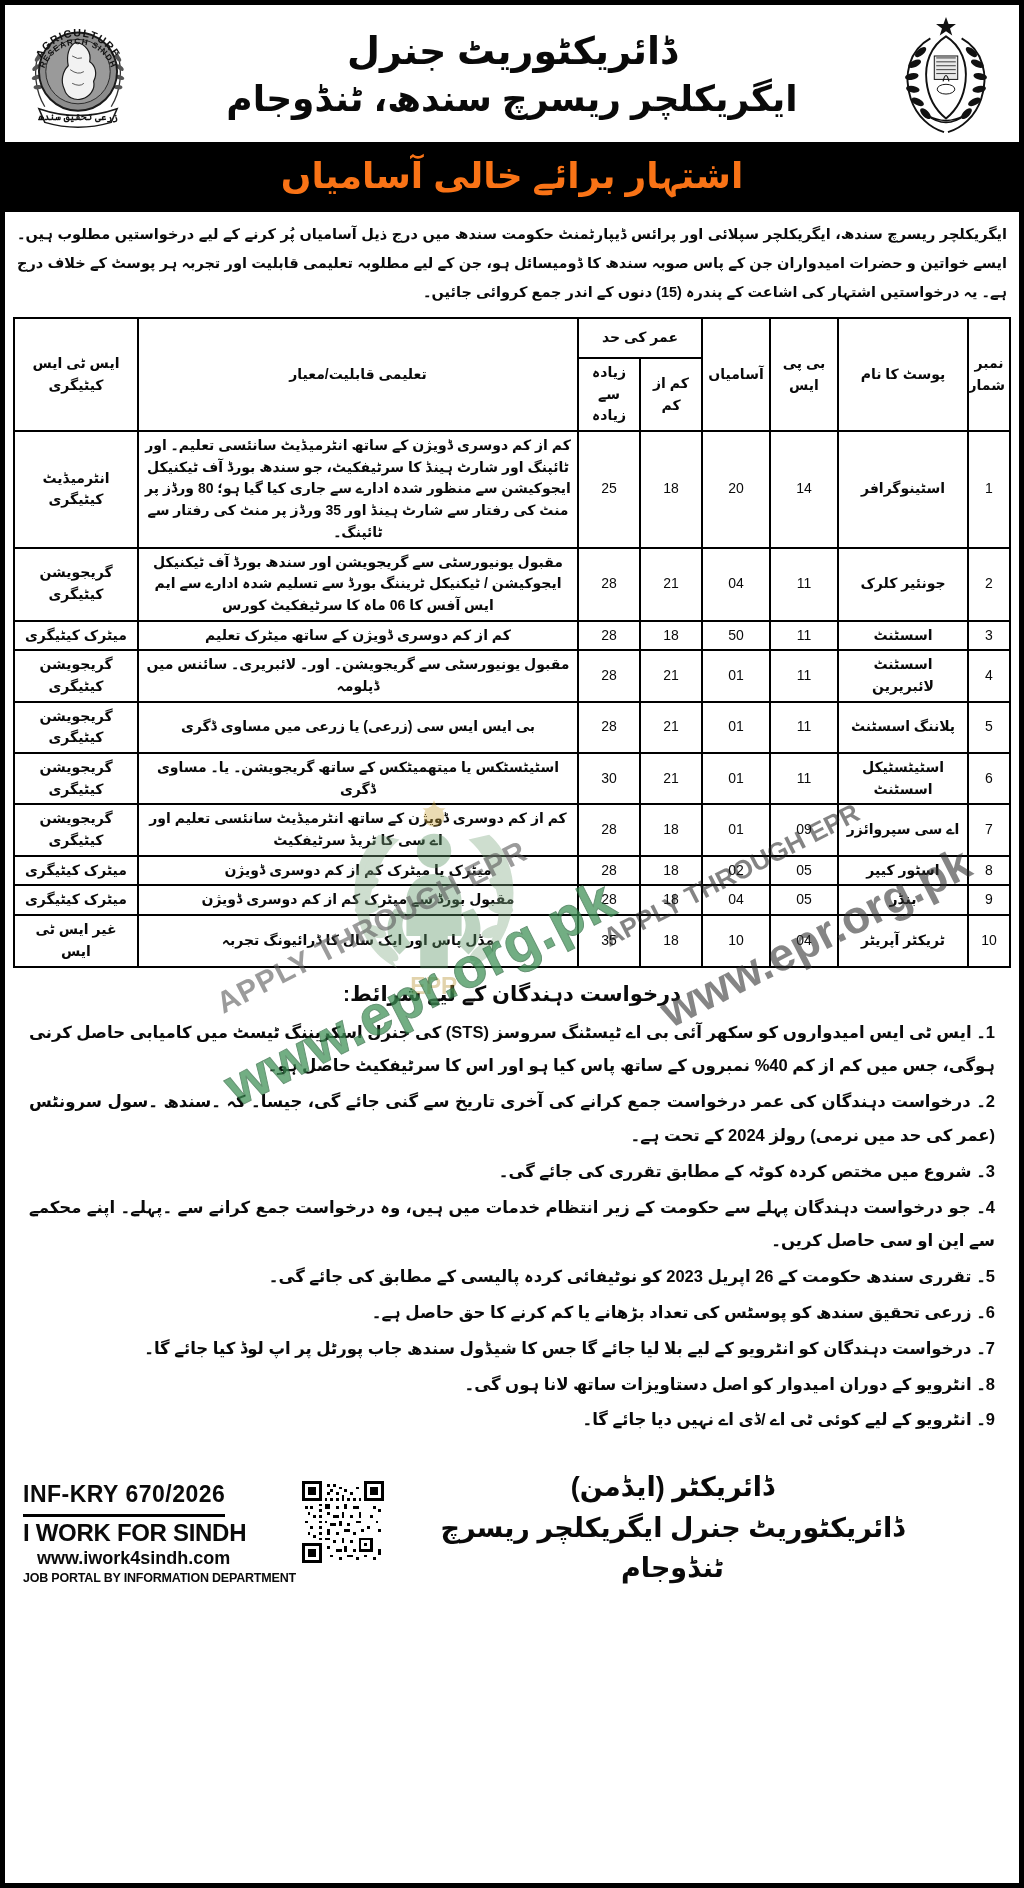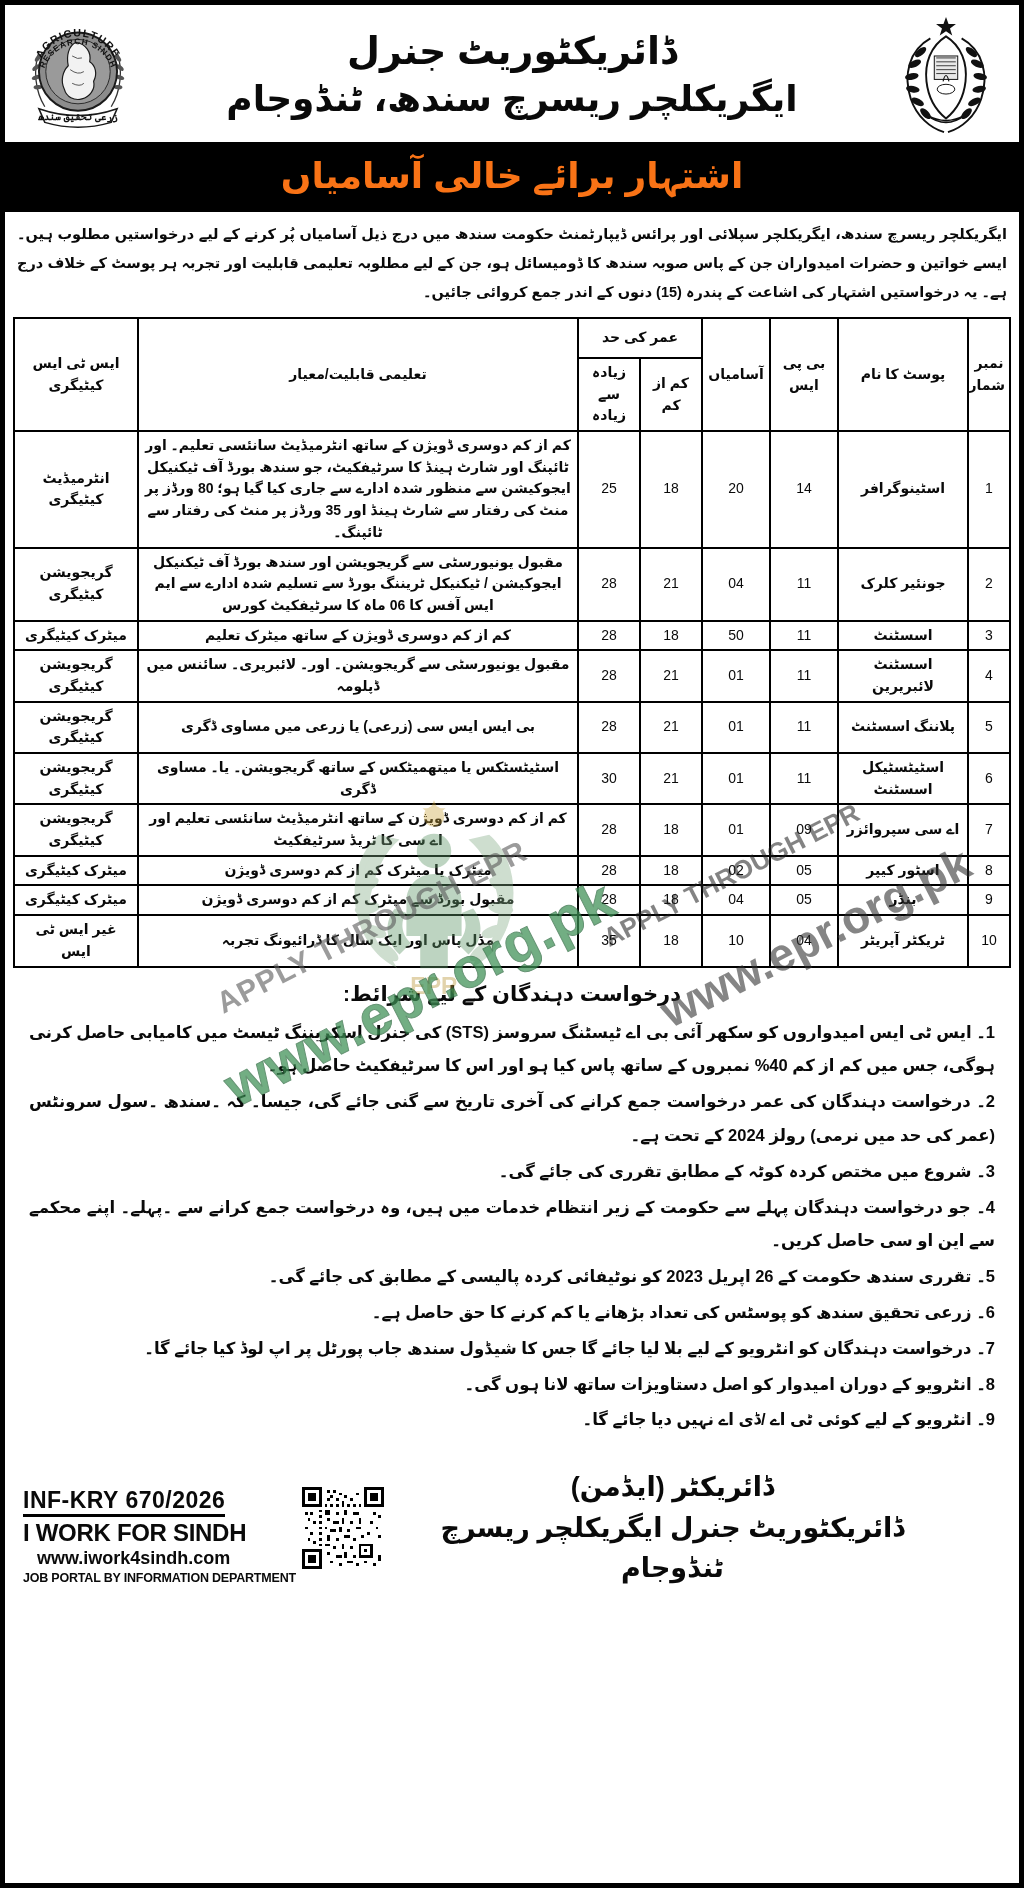--- a/index.html
+++ b/index.html
@@ -193,21 +193,21 @@
     align-items: flex-start;
     gap: 6px;
     padding-bottom: 4px;
   }
   .inf-text { text-align: left; }
   .inf-code {
     font-size: 23px;
     font-weight: bold;
     letter-spacing: 0.5px;
     border-bottom: 3px solid #000;
-    padding-bottom: 0;
+    padding-bottom: 6px;
     display: inline-block;
     white-space: nowrap;
   }
   .inf-work {
     font-size: 24px;
     font-weight: bold;
     letter-spacing: -0.3px;
     margin-top: 2px;
     white-space: nowrap;
   }

